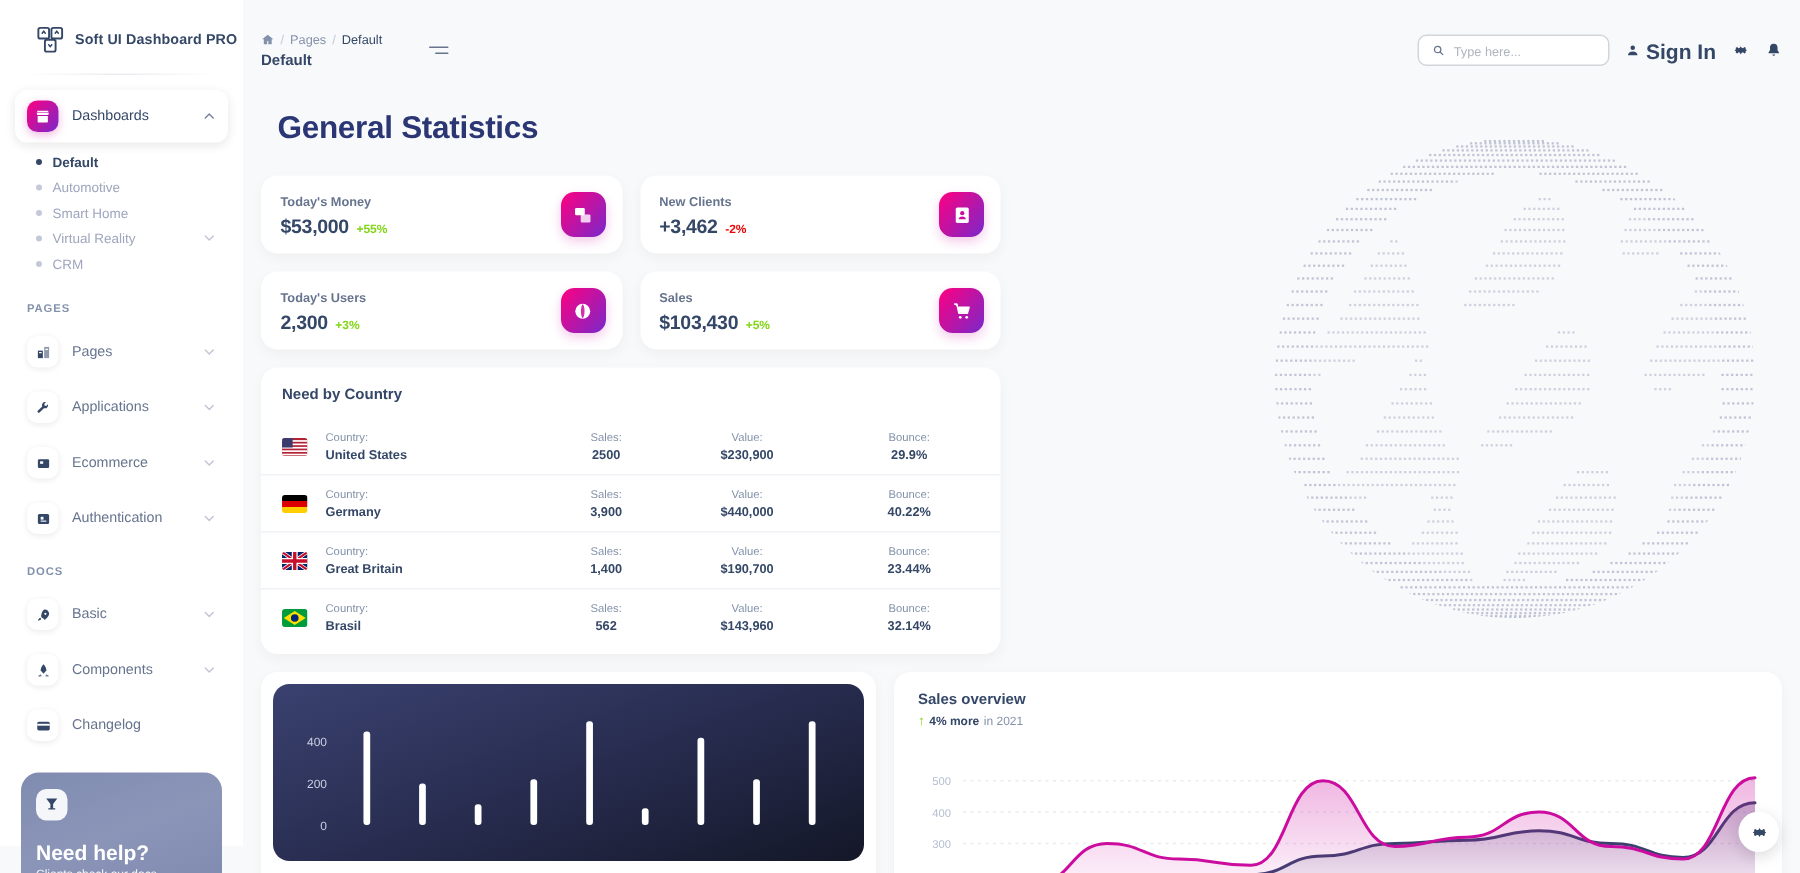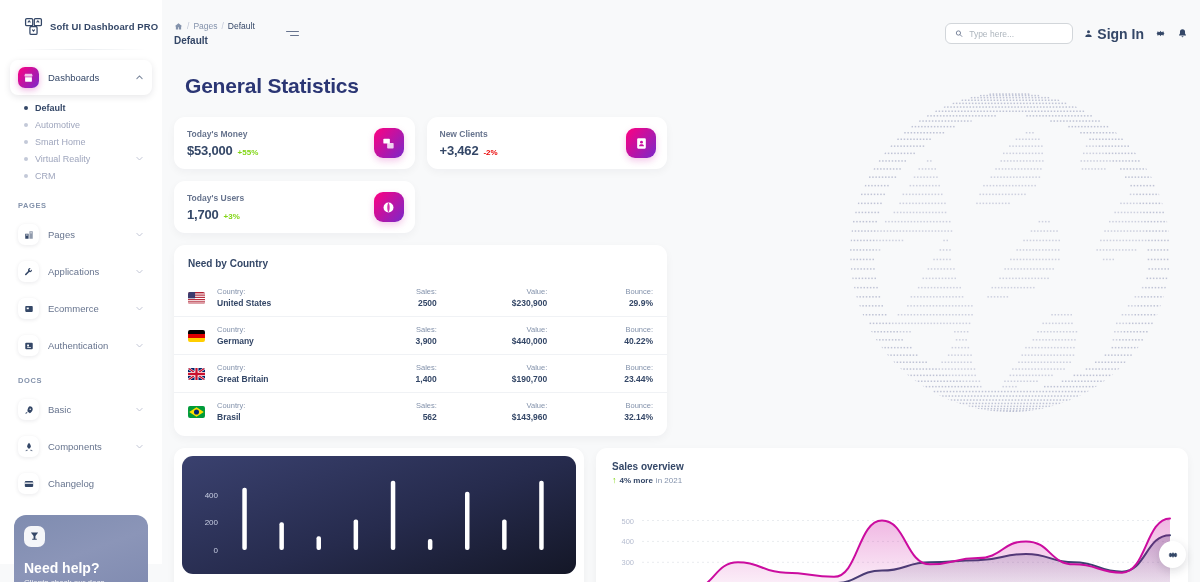--- a/index.html
+++ b/index.html
@@ -119,21 +119,21 @@
   .panel { background: #fff; border-radius: 11px; box-shadow: 0 3px 9px rgba(20,20,40,.045); }
   .country-panel { width: 493px; margin-top: 12px; padding: 13px 0 6px; }
   .panel-title { font-size: 10px; font-weight: 700; color: #344767; padding: 0 14px 10px; }
   .ctable { width: 100%; border-collapse: collapse; }
   .ctable td { padding: 8px 6px; border-bottom: 1px solid #f0f2f5; vertical-align: middle; }
   .ctable tr:last-child td { border-bottom: none; }
   .cell-k { font-size: 7.5px; color: #8392ab; margin-bottom: 2px; }
   .cell-v { font-size: 8.5px; font-weight: 700; color: #344767; }
   .flag { width: 17px; height: 12px; border-radius: 2px; display: block; }
   .td-flag { padding-left: 14px !important; width: 30px; }
-  .td-c { text-align: right; }
+  .td-c { text-align: center; }
   .td-last { padding-right: 14px !important; }
 
   .lower { display: flex; gap: 12px; margin-top: 12px; }
   .chart-card { width: 410px; padding: 0; overflow: hidden; }
   .darkchart {
     margin: 8px 8px 0; height: 118px; border-radius: 11px;
     background: linear-gradient(160deg,#3a416f 0%,#262b4d 55%,#141727 100%);
     position: relative; overflow: hidden;
   }
   .au-title { font-size: 9.5px; font-weight: 700; color: #344767; padding: 11px 0 0 14px; }
@@ -2375,32 +2375,49 @@
               <circle cx="12" cy="9.5" r="2.6" fill="#cb0c9f"></circle>
               <path d="M7.5 17c0-2.4 2-3.6 4.5-3.6s4.5 1.2 4.5 3.6z" fill="#cb0c9f"></path>
             </svg>
         </div>
       </div>
 
       <div class="stat-card">
         <div>
           <div class="stat-label">Today's Users</div>
           <div class="stat-row">
-            <span class="stat-value">1,700</span>
+            <span class="stat-value">2,300</span>
             <span class="stat-delta" style="color:#82d616">+3%</span>
           </div>
         </div>
         <div class="stat-ico">
           <svg width="13" height="13" viewBox="0 0 24 24" fill="#fff">
               <circle cx="12" cy="12" r="9.2"></circle>
               <path d="M12 3.2c-3 3-3 14.6 0 17.6 3-3 3-14.6 0-17.6z" fill="#cb0c9f" opacity=".85"></path>
             </svg>
         </div>
       </div>
 
+      <div class="stat-card">
+        <div>
+          <div class="stat-label">Sales</div>
+          <div class="stat-row">
+            <span class="stat-value">$103,430</span>
+            <span class="stat-delta" style="color:#82d616">+5%</span>
+          </div>
+        </div>
+        <div class="stat-ico">
+          <svg width="13" height="13" viewBox="0 0 24 24" fill="#fff">
+              <path d="M2 3h3.3l2.6 11.3h10.4l2-7.3H7.5"></path>
+              <path d="M2 3h3.3l2.6 11.3h10.4l2-7.3H7.5" stroke="#fff" stroke-width="2" fill="none" stroke-linejoin="round"></path>
+              <circle cx="9.5" cy="19.5" r="1.7"></circle>
+              <circle cx="17.5" cy="19.5" r="1.7"></circle>
+            </svg>
+        </div>
+      </div>
     </div>
 
     <section class="panel country-panel">
       <div class="panel-title">Need by Country</div>
       <table class="ctable">
         <tbody>
           <tr>
             <td class="td-flag">
               <svg class="flag" viewBox="0 0 24 17">
                   <rect width="24" height="17" fill="#b22234"></rect>

